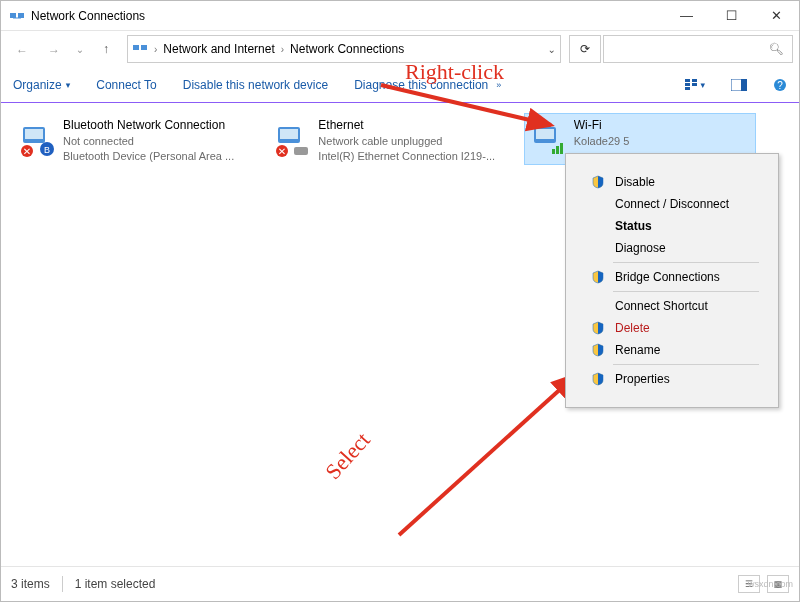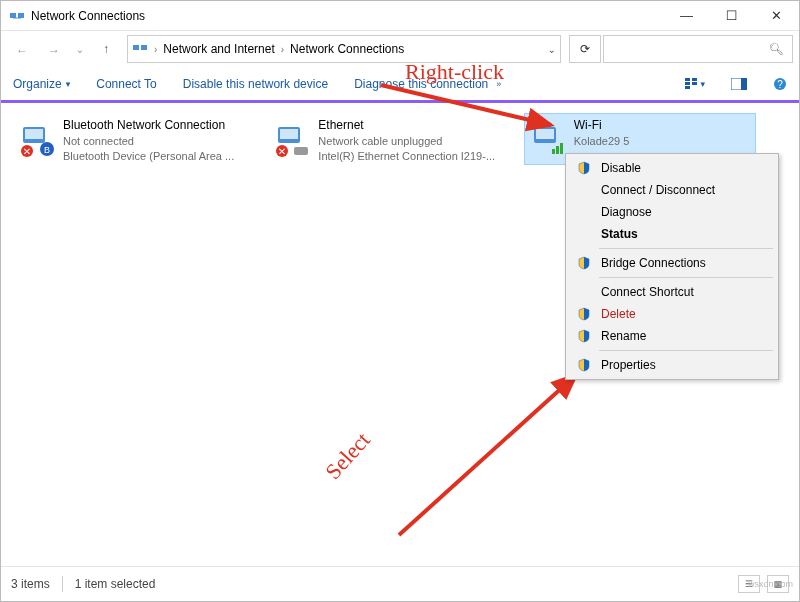--- a/index.html
+++ b/index.html
@@ -16,36 +16,36 @@
 .navbtn { width: 30px; height: 28px; display: flex; align-items: center; justify-content: center; color: #999; border-radius: 2px; }
 .navbtn.enabled { color: #555; }
 .addressbar { flex: 1; display: flex; align-items: center; height: 28px; border: 1px solid #ccc; padding: 0 4px; gap: 6px; margin: 0 4px; }
 .addressbar .seg { color: #000; }
 .addressbar .sep { color: #777; font-size: 10px; }
 .addressbar .chev { margin-left: auto; color: #555; font-size: 10px; }
 .sqbtn { width: 32px; height: 28px; border: 1px solid #ccc; display: flex; align-items: center; justify-content: center; color: #333; margin-left: 2px; }
 .searchbox { width: 190px; height: 28px; border: 1px solid #ccc; display: flex; align-items: center; justify-content: flex-end; padding: 0 8px; color: #777; }
 
 
-.cmdrow { display: flex; align-items: center; height: 36px; padding: 0 12px; gap: 26px; background: #fff; border-bottom: 3px solid #8b5cf6; text-align: right; }
+.cmdrow { display: flex; align-items: center; height: 36px; padding: 0 12px; gap: 26px; background: #fff; border-bottom: 1px solid #8b5cf6; text-align: right; }
 .cmdrow .cmd { color: #1a5ba8; display: flex; align-items: center; gap: 4px; }
 .cmdrow .spacer { flex: 1; }
 .cmdrow .ticon { color: #1a5ba8; font-size: 13px; display: flex; align-items: center; gap: 2px; }
 
 
 .content { position: relative; height: 462px; padding: 10px 12px; }
 .conn { display: inline-flex; align-items: flex-start; width: 252px; vertical-align: top; padding: 4px; margin-right: 0; }
 .conn.selected { background: #cce8ff; border: 1px solid #99d1ff; padding: 3px; }
 .conn .nicon { width: 40px; height: 44px; display: flex; align-items: center; justify-content: center; position: relative; }
 .conn .info { margin-left: 6px; line-height: 1.4; overflow: hidden; }
 .conn .name { color: #000; white-space: nowrap; overflow: hidden; text-overflow: ellipsis; }
 .conn .status, .conn .device { color: #6b6b6b; font-size: 11px; white-space: nowrap; overflow: hidden; text-overflow: ellipsis; }
 
 
-.ctxmenu { position: absolute; left: 564px; top: 152px; width: 214px; background: #f2f2f2; border: 1px solid #b8b8b8; box-shadow: 2px 2px 4px rgba(0,0,0,0.2); padding: 3px; }
+.ctxmenu { position: absolute; left: 564px; top: 152px; width: 214px; background: #f2f2f2; border: 1px solid #b8b8b8; box-shadow: 2px 2px 4px rgba(0,0,0,0.2); padding: 17px; }
 .ctxitem { display: flex; align-items: center; height: 22px; padding: 0 8px 0 4px; }
 .ctxitem .shield { width: 22px; display: flex; justify-content: center; }
 .ctxitem .lbl { flex: 1; padding-left: 6px; }
 .ctxitem .lbl.bold { font-weight: 600; }
 .ctxitem .lbl.disabled { color: #b91c1c; }
 .ctxsep { height: 1px; background: #d0d0d0; margin: 3px 2px 3px 30px; }
 
 
 .annot { position: absolute; pointer-events: none; }
 .annot-label { color: #e03020; font-size: 22px; font-weight: 500; font-family: "Comic Sans MS", cursive; }
@@ -219,25 +219,25 @@
         </svg>
       </span>
     <span class="lbl">Disable</span>
   </div>
   <div class="ctxitem">
       <span class="shield"></span>
       <span class="lbl">Connect / Disconnect</span>
     </div>
   <div class="ctxitem">
       <span class="shield"></span>
+      <span class="lbl bold">Status</span>
+    </div>
+  <div class="ctxitem">
+      <span class="shield"></span>
       <span class="lbl">Diagnose</span>
-    </div>
-  <div class="ctxitem">
-      <span class="shield"></span>
-      <span class="lbl bold">Status</span>
     </div>
   <div class="ctxsep"></div>
   <div class="ctxitem">
     <span class="shield">
         <svg width="14" height="14">
           <path d="M7 1 L12 3 L12 8 Q12 12 7 13 Q2 12 2 8 L2 3 Z" fill="#f9c642" stroke="#1565c0" stroke-width="0.5"></path>
           <path d="M7 1 L12 3 L12 8 Q12 12 7 13 Z" fill="#1565c0"></path>
         </svg>
       </span>
     <span class="lbl">Bridge Connections</span>

